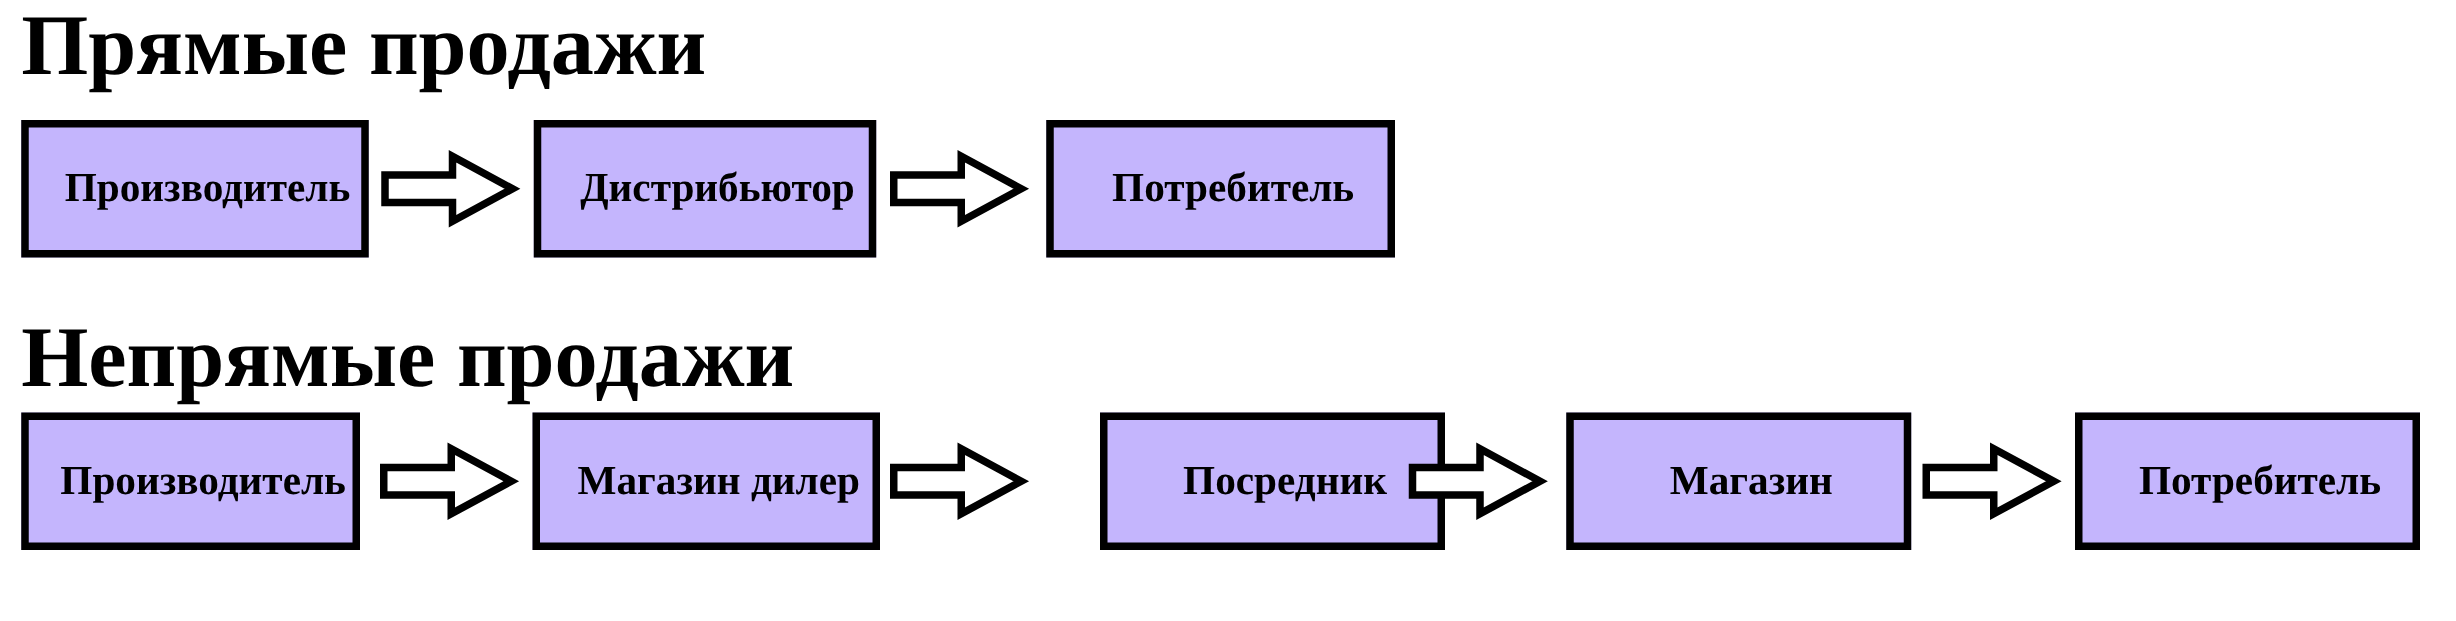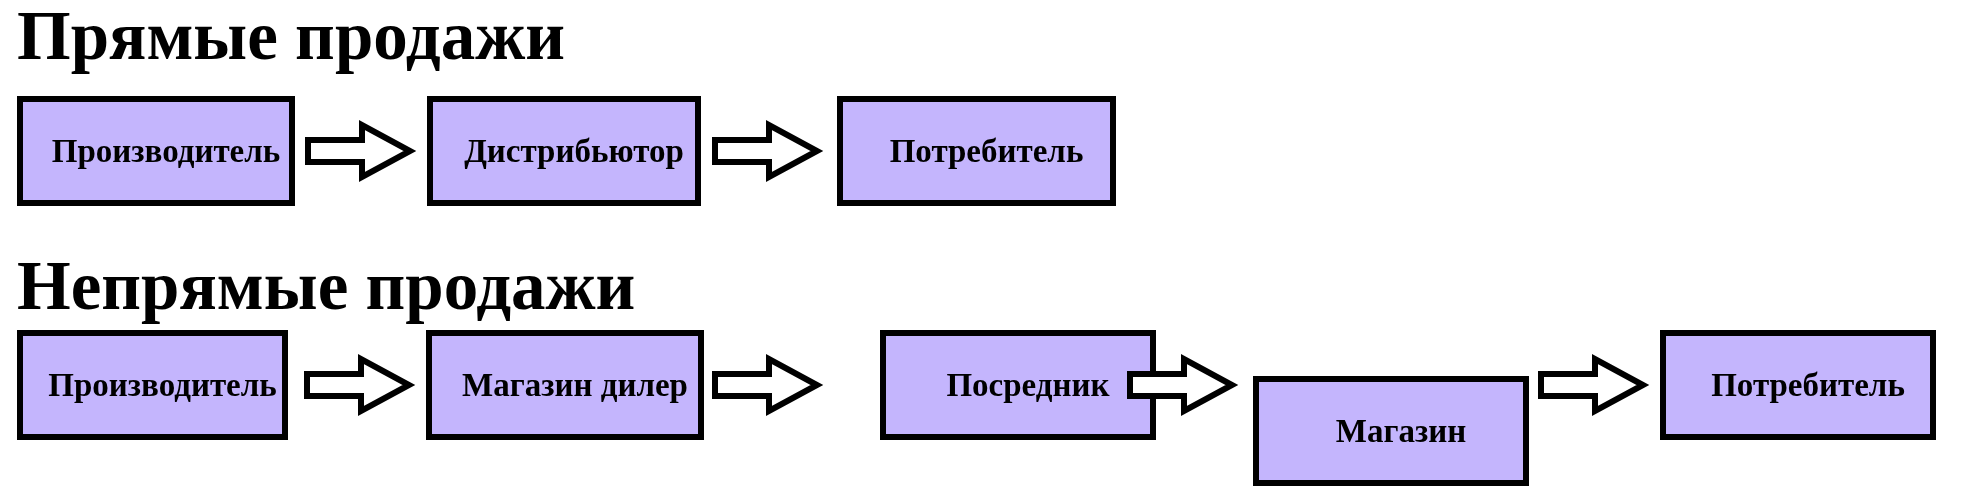--- a/index.html
+++ b/index.html
@@ -68,21 +68,21 @@
   .b13 { left: 837px; width: 279px; }
   .a11 { left: 304px; }
   .a12 { left: 711px; }
   
   .t2 { left: 17px; top: 252px; }
   .r2 { top: 330px; }
   .r2a { top: 355px; }
   .b21 { left: 17px;   width: 271px; }
   .b22 { left: 426px;  width: 278px; }
   .b23 { left: 837px;  width: 276px; margin-left: 43px; }
-  .b24 { left: 1253px; width: 276px; margin-top: 46px; }
+  .b24 { left: 1253px; width: 276px; }
   .b25 { left: 1660px; width: 276px; }
   .a21 { left: 303px; }
   .a22 { left: 711px; }
   .a23 { left: 1126px; }
   .a24 { left: 1537px; }
 </style>
 </head>
 <body>
 
 <div class="canvas">

